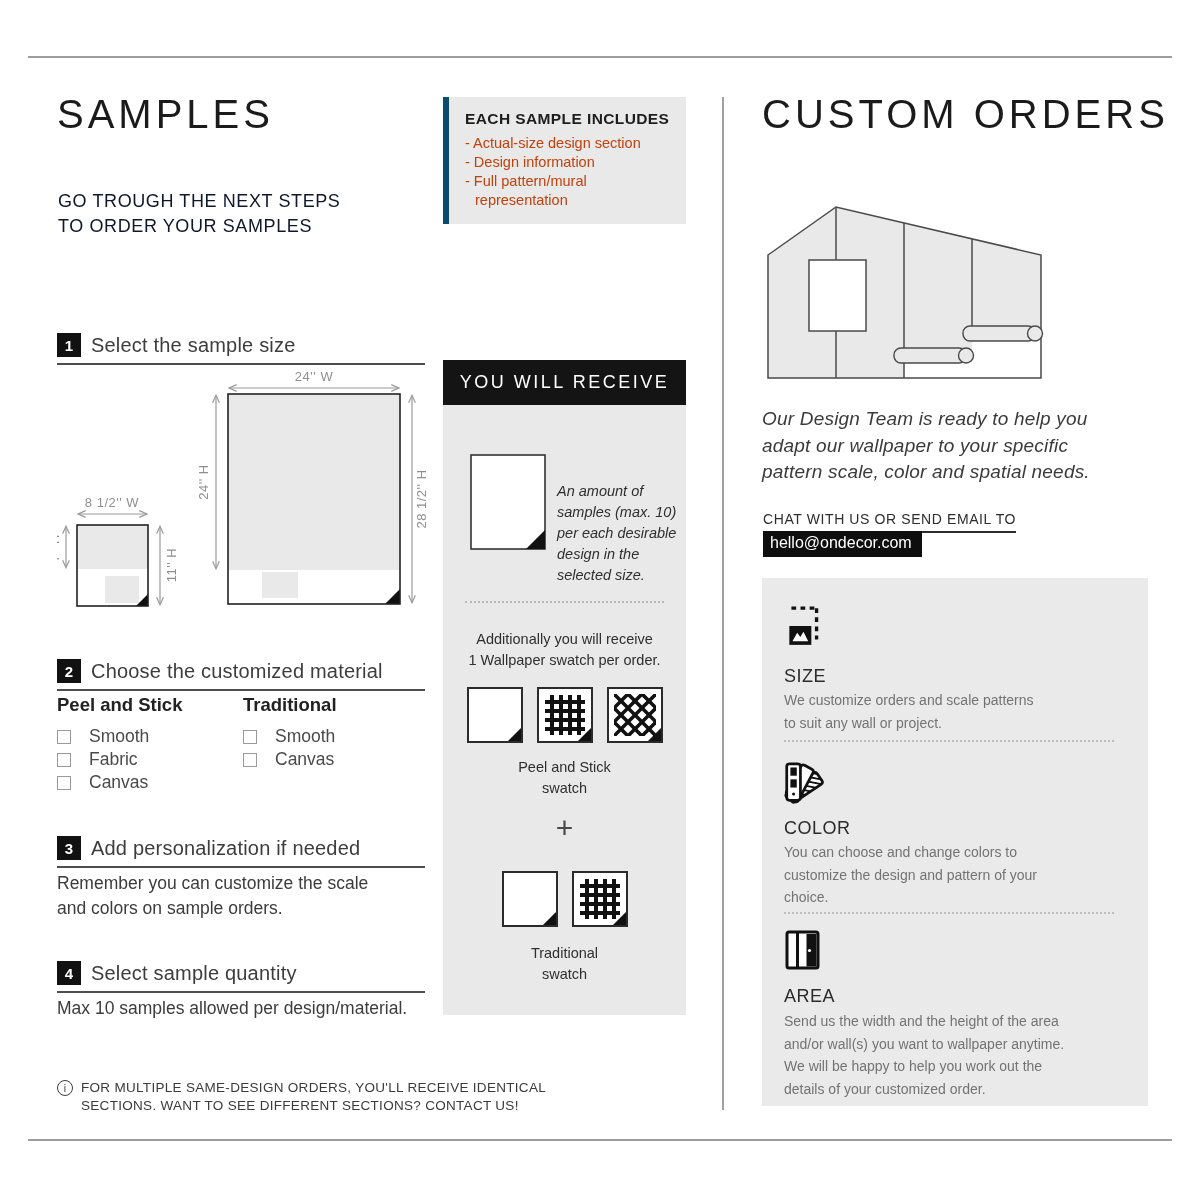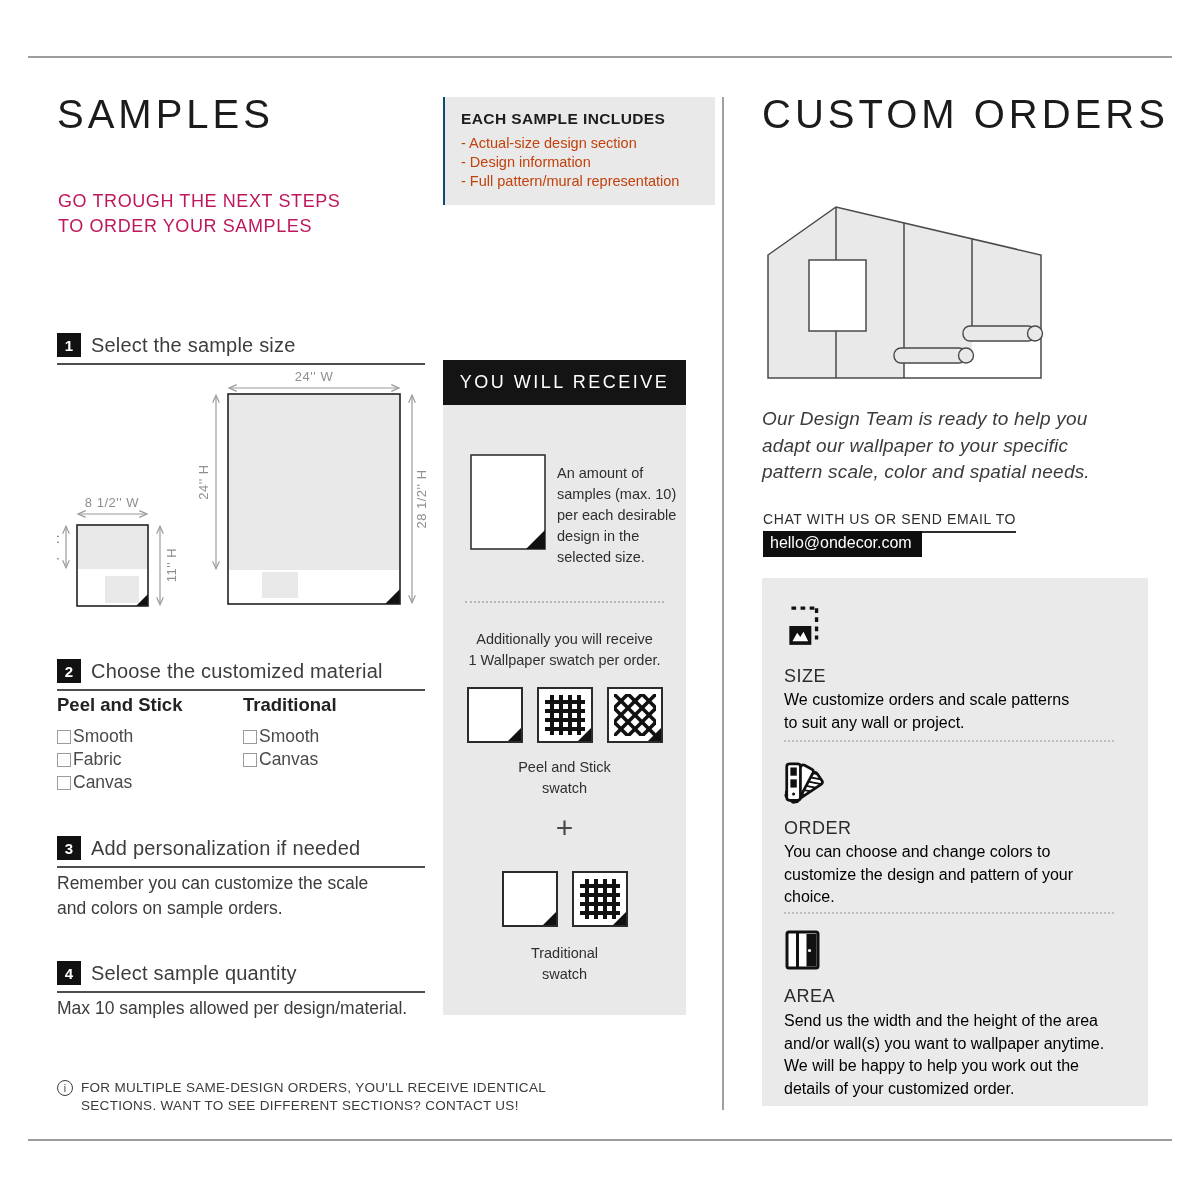--- a/index.html
+++ b/index.html
@@ -8,44 +8,44 @@
   .abs { position:absolute; }
   .pre { white-space:pre-line; }
 
   .rule { position:absolute; left:28px; width:1144px; height:2px; background:#9d9d9d; }
   .rule.top { top:56px; }
   .rule.bottom { top:1139px; }
 
   .big-title { position:absolute; font-size:40px; letter-spacing:4px; font-weight:400; color:#1b1b1b; }
 
   .intro { position:absolute; left:58px; top:189px; font-size:18px; line-height:24.5px;
-           letter-spacing:0.6px; color:#be185d; }
+           letter-spacing:0.6px; color:#0f172a; }
 
   .step { position:absolute; left:57px; width:368px; }
   .step-head { display:flex; align-items:center; gap:10px; padding-bottom:6px; border-bottom:2px solid #4e4e4e; }
   .chip { width:24px; height:24px; background:#111; color:#fff; font-size:15px; font-weight:700;
           display:flex; align-items:center; justify-content:center; flex:0 0 24px; }
   .step-title { font-size:20px; color:#3d3d3d; letter-spacing:0.2px; }
 
   .body-text { font-size:17.5px; line-height:25px; color:#3c3c3c; }
 
   .materials { position:absolute; left:57px; top:694px; display:flex; gap:36px; }
   .mat-col { width:150px; }
   .mat-title { font-size:18.5px; font-weight:700; color:#222; margin-bottom:9px; }
-  .mat-opt { display:flex; align-items:center; gap:2px; height:23px; font-size:17.5px; color:#4a4a4a; }
+  .mat-opt { display:flex; align-items:center; gap:18px; height:23px; font-size:17.5px; color:#4a4a4a; }
   .checkbox { width:12px; height:12px; border:1.5px solid #9b9b9b; background:#fff; flex:0 0 12px; }
 
   .footnote { position:absolute; left:57px; top:1079px; display:flex; gap:8px; }
   .info-circle { width:14px; height:14px; border:1.5px solid #3d3d3d; border-radius:50%;
                  font-size:10.5px; color:#3d3d3d; display:flex; align-items:center; justify-content:center;
                  margin-top:1px; flex:0 0 14px; }
   .footnote-text { font-size:13.5px; line-height:17.5px; letter-spacing:0.3px; color:#3b3b3b; }
 
-  .includes-box { position:absolute; left:443px; top:97px; width:272px; box-sizing:border-box;
-                  background:#e9e9e9; border-left:2px solid #0c4a6e; padding:13px 12px 14px 16px; }
+  .includes-box { position:absolute; left:443px; top:97px; width:243px; box-sizing:border-box;
+                  background:#e9e9e9; border-left:6px solid #0c4a6e; padding:13px 12px 14px 16px; }
   .includes-title { font-size:15.5px; font-weight:700; letter-spacing:0.4px; color:#1d1d1d; margin-bottom:6px; }
   .includes-item { font-size:14.5px; line-height:19px; color:#c2410c; padding-left:10px; text-indent:-10px; }
   .includes-item::before { content:"- "; }
 
   .receive-header { position:absolute; left:443px; top:360px; width:243px; height:45px; background:#141414;
                     color:#ffffff; font-size:18px; letter-spacing:2.5px; display:flex; align-items:center;
                     justify-content:center; font-weight:400; }
   .receive-panel { position:absolute; left:443px; top:405px; width:243px; height:610px; background:#e9e9e9; }
   .rp-text { font-size:14.5px; line-height:21px; color:#2f2f2f; }
   .rp-center { width:243px; text-align:center; }
@@ -58,21 +58,21 @@
   .co-intro { position:absolute; left:762px; top:406px; font-size:19px; line-height:26.5px;
               letter-spacing:0.2px; color:#3b3b3b;font-style:italic; }
   .chat-label { position:absolute; left:763px; top:511px; font-size:14px; letter-spacing:0.6px; color:#2d2d2d;
                 border-bottom:2px solid #2d2d2d; padding-bottom:4px; display:inline-block; }
   .email-badge { position:absolute; left:763px; top:531px; background:#0e0e0e; color:#ffffff;
                  font-size:16px; padding:3px 10px 5px 7px; display:inline-block; }
 
   .co-panel { position:absolute; left:762px; top:578px; width:386px; height:528px; background:#eaeaea; }
   .co-icon { position:absolute; left:22px; }
   .co-sec-title { position:absolute; left:22px; font-size:18px; letter-spacing:0.5px; color:#2b2b2b; }
-  .co-sec-text { position:absolute; left:22px; font-size:16px; line-height:22.5px; color:#000000; }
+  .co-sec-text { position:absolute; left:22px; font-size:14px; line-height:22.5px; color:#737373; }
   .co-div { position:absolute; left:22px; width:330px; border-top:2px dotted #bdbdbd; }
 
   .dim { font-size:13px; fill:#8f8f8f; letter-spacing:0.5px; font-family:"Liberation Sans",sans-serif; }
 </style>
 </head>
 <body>
 
 <div class="page">
 
   <div class="rule top"></div>
@@ -194,21 +194,21 @@
   </div>
 
   <div class="receive-header">YOU WILL RECEIVE</div>
 
   <div class="receive-panel">
 
     <svg class="abs" style="left:27px; top:49px;" width="76" height="96" viewBox="0 0 76 96">
       <rect x="1" y="1" width="74" height="94" fill="#ffffff" stroke="#333333" stroke-width="1.6"></rect>
       <polygon points="75,95 75,76 56,95" fill="#111111"></polygon>
     </svg>
-    <div class="abs rp-text pre" style="left:114px; top:58px; width:125px;">An amount of
+    <div class="abs rp-text pre" style="left:114px; top:76px; width:125px;font-style:italic;">An amount of
 samples (max. 10)
 per each desirable
 design in the
 selected size.</div>
 
     <div class="abs dotted" style="left:22px; top:196px; width:199px;"></div>
 
     <div class="abs rp-text rp-center pre" style="top:224px;">Additionally you will receive
 1 Wallpaper swatch per order.</div>
 
@@ -334,21 +334,21 @@
         <rect x="3" y="2" width="15" height="40" rx="3" fill="url(#hat)" stroke="#111111" stroke-width="3"></rect>
       </g>
       <g transform="rotate(28 11 36)">
         <rect x="3" y="2" width="15" height="40" rx="3" fill="#ffffff" stroke="#111111" stroke-width="3"></rect>
       </g>
       <rect x="3" y="2" width="15" height="40" rx="3" fill="#ffffff" stroke="#111111" stroke-width="3"></rect>
       <rect x="7" y="6" width="7" height="9" fill="#111111"></rect>
       <rect x="7" y="19" width="7" height="9" fill="#111111"></rect>
       <circle cx="10.5" cy="35" r="1.7" fill="#111111"></circle>
     </svg>
-    <div class="co-sec-title" style="top:240px;">ORDER</div>
+    <div class="co-sec-title" style="top:240px;">COLOR</div>
     <div class="co-sec-text pre" style="top:263px;">You can choose and change colors to
 customize the design and pattern of your
 choice.</div>
     <div class="co-div" style="top:334px;"></div>
 
     <svg class="co-icon" style="top:352px;" width="40" height="40" viewBox="0 0 40 40">
       <rect x="3" y="2" width="31" height="36" rx="2" fill="#ffffff" stroke="#111111" stroke-width="3"></rect>
       <line x1="13.5" y1="2" x2="13.5" y2="38" stroke="#111111" stroke-width="3"></line>
       <rect x="22.5" y="4" width="10" height="32.5" fill="#111111"></rect>
       <circle cx="25.5" cy="20.5" r="1.6" fill="#ffffff"></circle>

